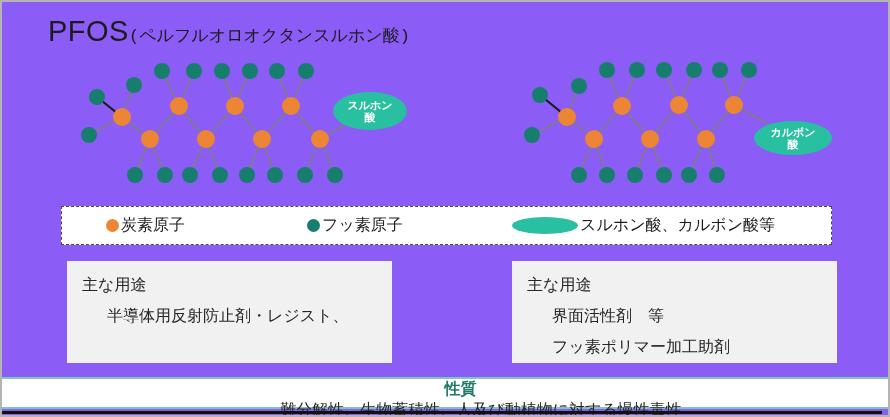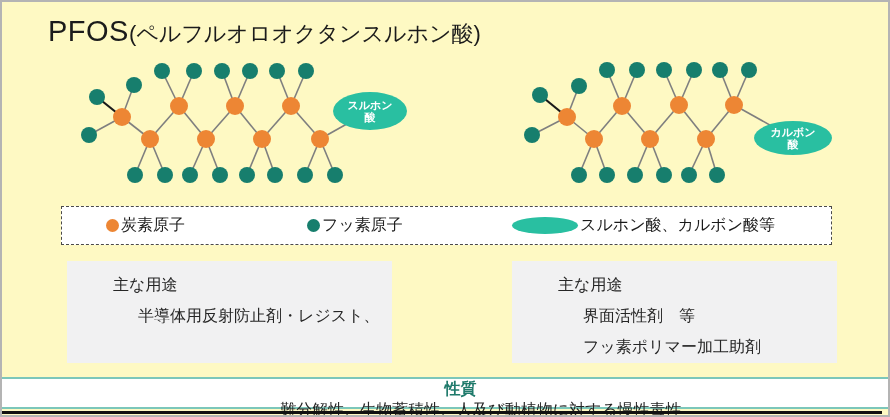--- a/index.html
+++ b/index.html
@@ -1,30 +1,30 @@
 <!DOCTYPE html>
 <html><head>
 <meta charset="utf-8">
 <style>
   html,body{margin:0;padding:0;background:#fff;}
-  .frame{position:relative;width:890px;height:417px;background:#fef9c3;
+  .frame{position:relative;width:890px;height:417px;background:#8b5cf6;
     border:2px solid #b4b4b4;box-sizing:border-box;overflow:hidden;
     font-family:"Liberation Sans","DejaVu Sans",sans-serif;}
   .title{position:absolute;top:13px;display:flex;align-items:baseline;color:#1b1b1b;white-space:nowrap;}
   .title .big{font-size:29px;font-weight:500;letter-spacing:.5px;}
-  .title .small{font-size:22px;font-weight:500;}
+  .title .small{font-size:17px;font-weight:500;font-family:Liberation Mono, monospace;}
   #mol-svg{position:absolute;left:0;top:55px;}
   .legend{position:absolute;left:59px;top:204px;width:771px;height:39px;
     border:1.5px dashed #4a4a4a;box-sizing:border-box;background:#fff;}
   .litem{position:absolute;top:0;height:100%;display:flex;align-items:center;gap:2px;}
   .dot{width:13px;height:13px;border-radius:50%;flex:none;}
   .pill{width:66px;height:17px;border-radius:50%;flex:none;}
   .llabel{font-size:16px;color:#1a1a1a;white-space:nowrap;}
   .uses{position:absolute;top:259px;width:325px;height:102px;background:#f1f1f2;
-    box-sizing:border-box;padding-top:9px;font-size:16px;color:#262626;padding-left:31px;}
+    box-sizing:border-box;padding-top:9px;font-size:16px;color:#262626;}
   .uses-title{margin-left:15px;line-height:30px;}
   .uses-line{margin-left:40px;line-height:31px;white-space:nowrap;}
   .props{position:absolute;left:0;top:375px;width:100%;height:32px;box-sizing:border-box;
     border-top:2px solid #7cc7ba;border-bottom:2px solid #7cc7ba;
     display:flex;align-items:center;background:#fff;flex-direction:column;}
   .props-label{margin-left:31px;font-size:16px;font-weight:bold;white-space:nowrap;}
   .props-text{margin-left:72px;font-size:16px;color:#262626;white-space:nowrap;}
   .bottom-bar{position:absolute;left:0;top:409px;width:880px;height:3px;}
 </style>
 </head>

